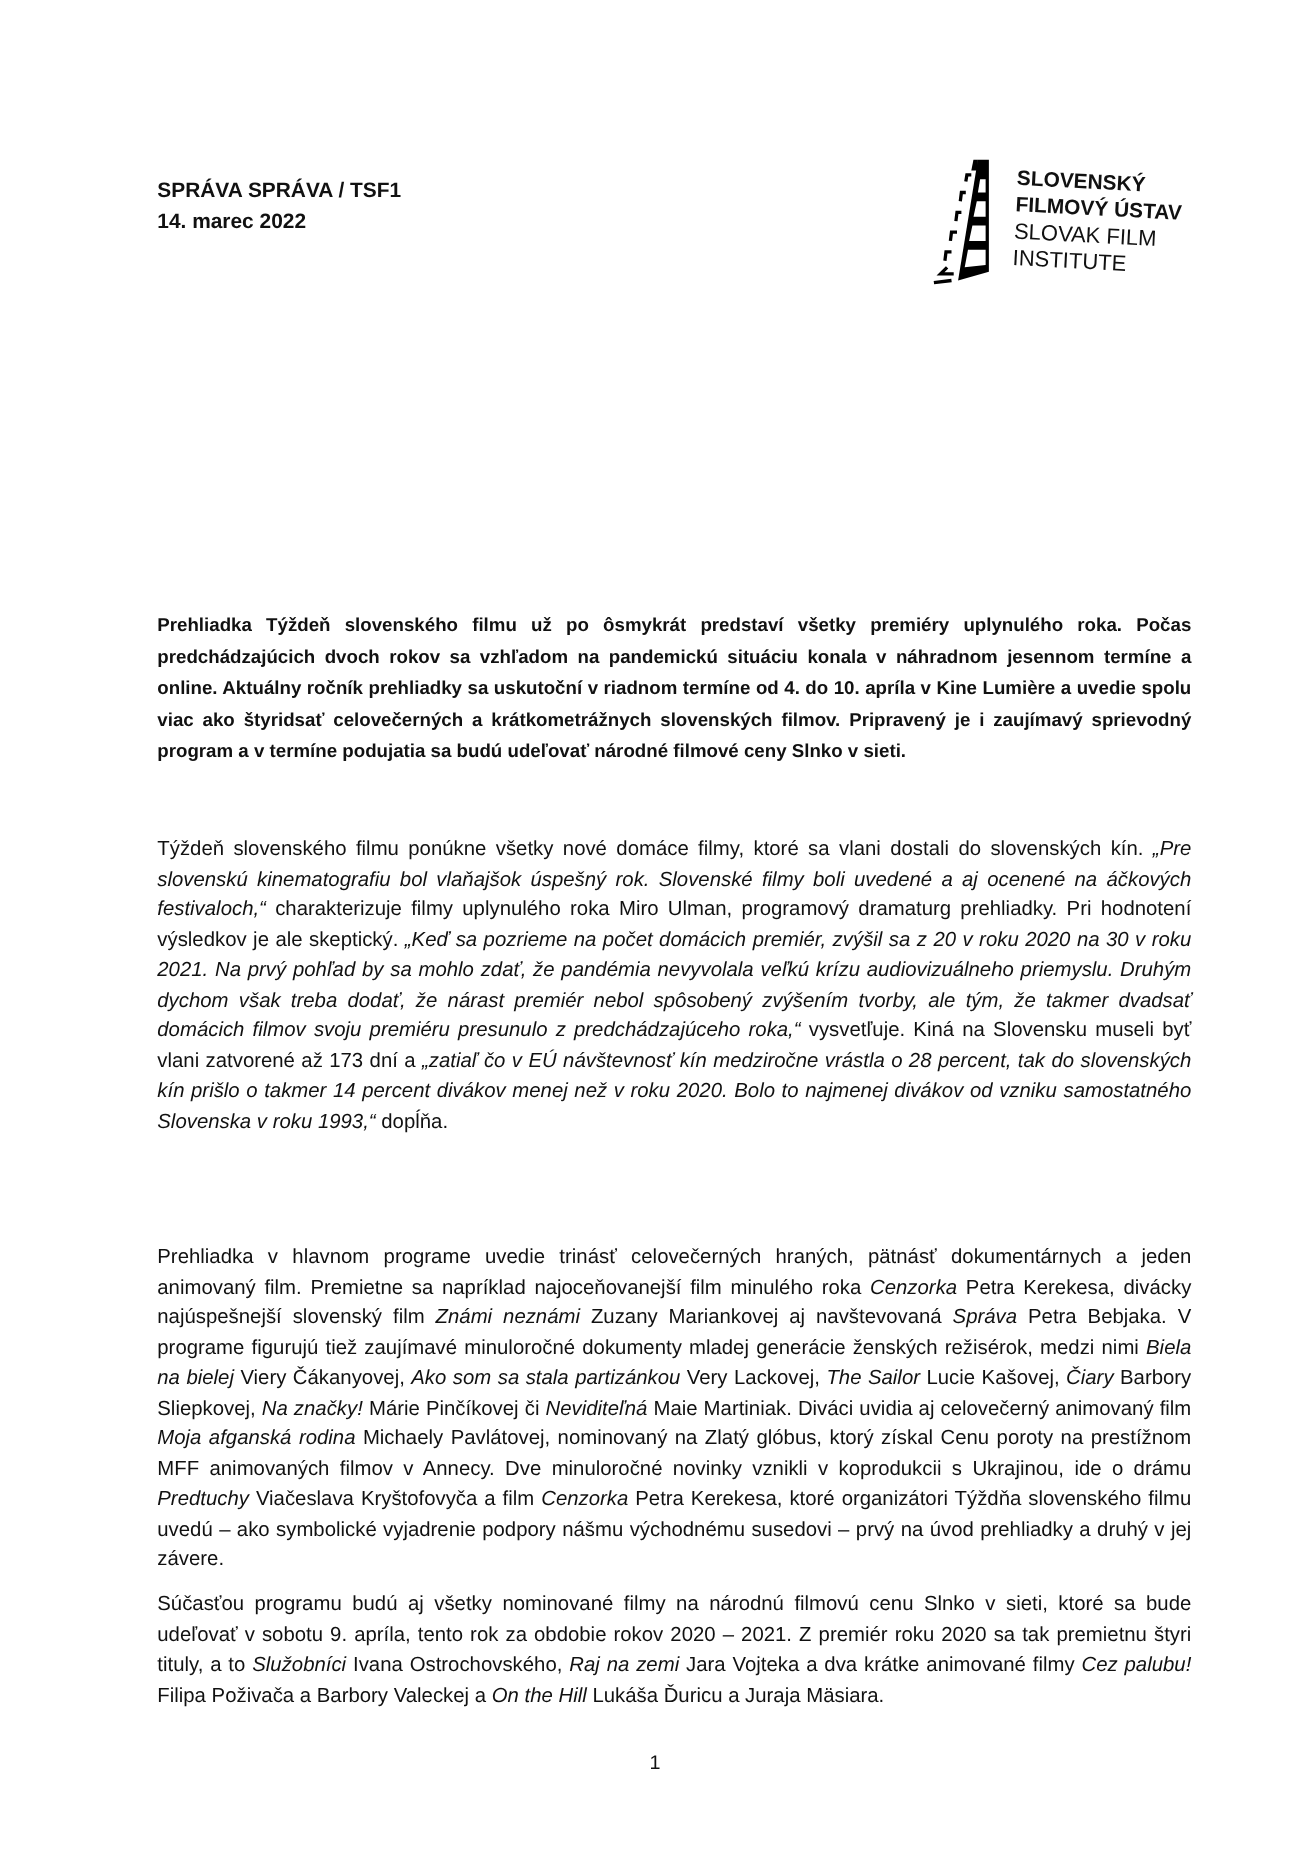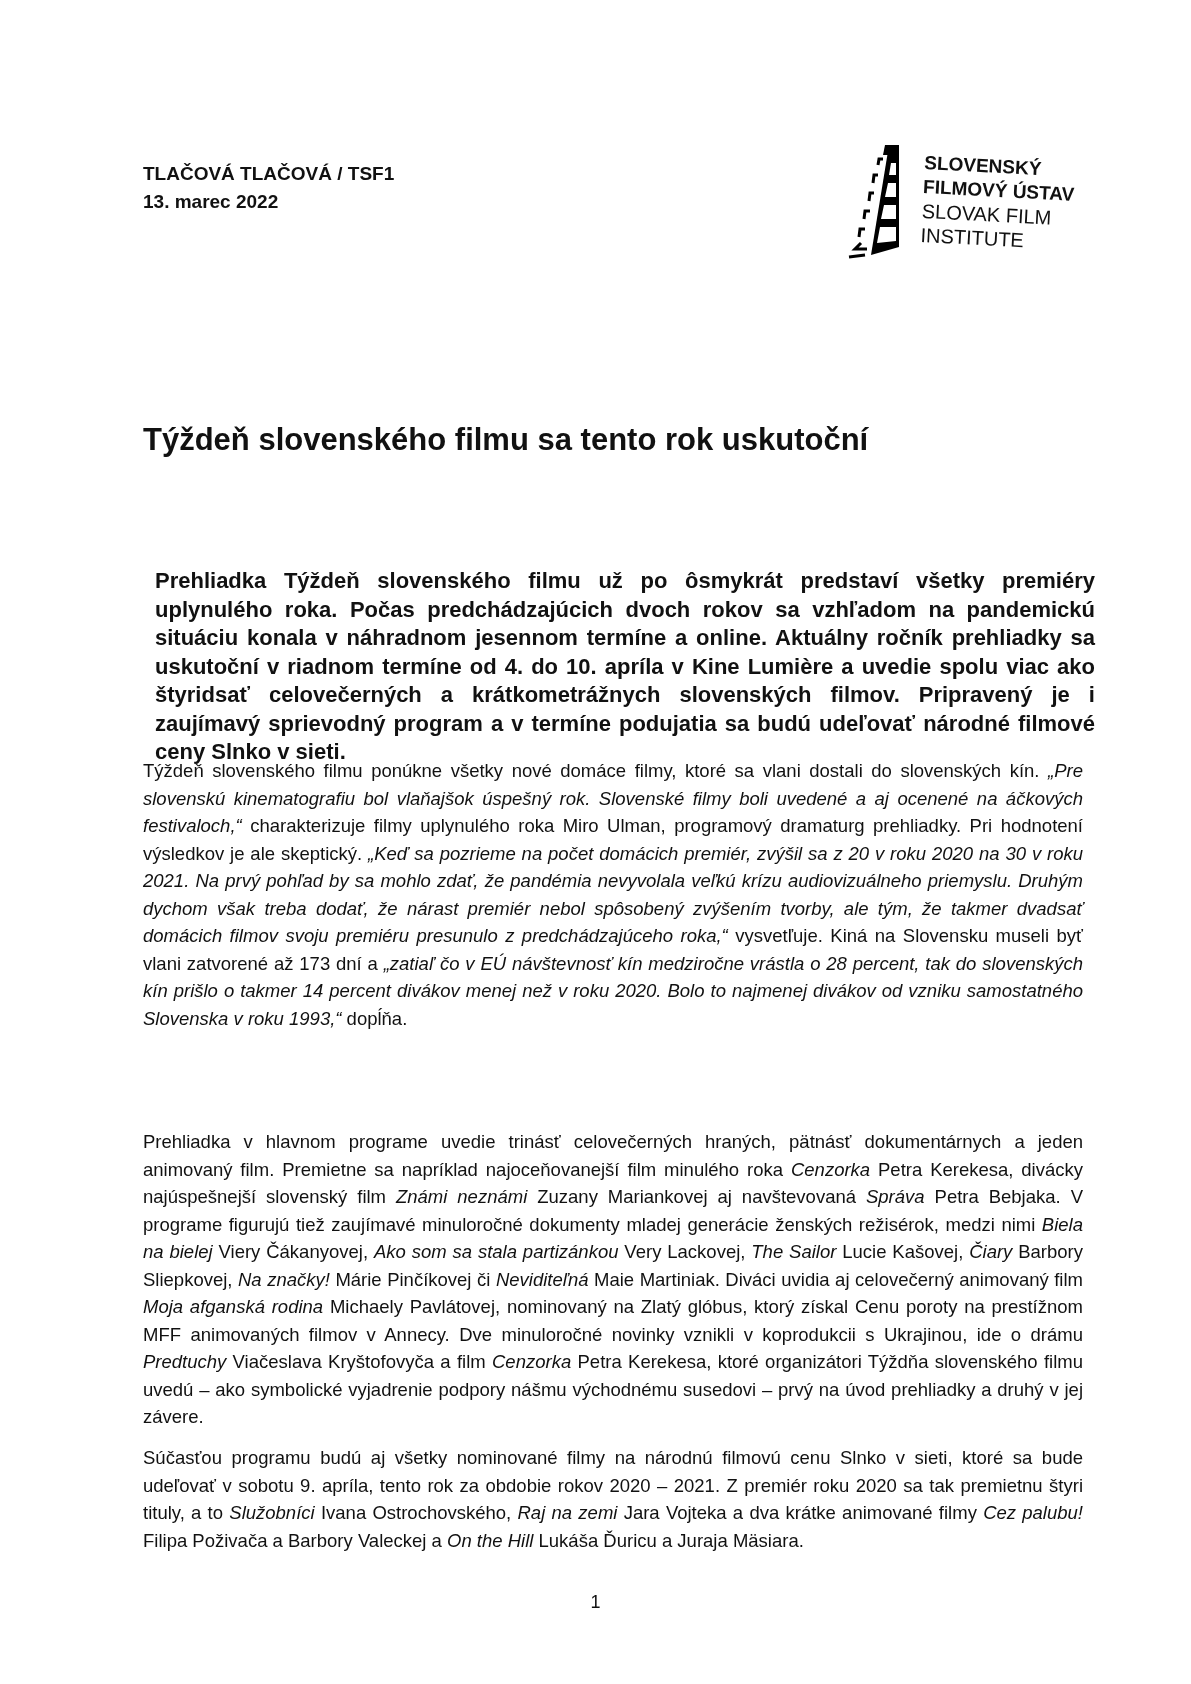--- a/index.html
+++ b/index.html
@@ -6,36 +6,36 @@
   body { width: 1191px; height: 1684px; position: relative; overflow: hidden;
          font-family: "Liberation Sans", "DejaVu Sans", sans-serif; color: #111; }
   .header { position: absolute; left: 143px; top: 160px; font-weight: bold; font-size: 19px; line-height: 28px; }
   .logo { position: absolute; left: 845px; top: 145px; width: 240px; height: 125px; }
   .logo-text { position: absolute; left: 80px; top: 6px; transform: rotate(3deg); transform-origin: left top; }
   .logo-line { display: block; font-size: 19px; line-height: 24px; white-space: nowrap; }
   .logo-line.b { font-weight: bold; }
   .logo-line.r { font-weight: normal; font-size: 20px; }
   .title { position: absolute; left: 143px; top: 420px; width: 960px; margin: 0;
            font-size: 31px; line-height: 40px; font-weight: bold; }
-  .lead { position: absolute; left: 143px; top: 555px; width: 940px; margin: 12px;
-          font-size: 22px; line-height: 28.5px; font-weight: bold; text-align: justify; }
+  .lead { position: absolute; left: 143px; top: 555px; width: 940px; margin: 0;
+          font-size: 17px; line-height: 28.5px; font-weight: bold; text-align: justify; }
   .body-p { position: absolute; left: 143px; width: 940px; margin: 0;
             font-size: 18.5px; line-height: 27.5px; text-align: justify; }
   .p1 { top: 757px; }
   .p2 { top: 1128px; }
   .p3 { top: 1444px; }
   .page-num { position: absolute; left: 0; width: 1191px; top: 1592px; text-align: center; font-size: 18px; }
   i { font-style: italic; }
 </style>
 </head>
 <body>
 
 <div class="header">
-  <div>TLAČOVÁ TLAČOVÁ / TSF1</div>
-  <div>13. marec 2022</div>
+  <div>SPRÁVA SPRÁVA / TSF1</div>
+  <div>14. marec 2022</div>
 </div>
 
 <div class="logo">
   <svg width="80" height="125" viewBox="0 0 80 125" style="position:absolute;left:0;top:0">
 
     <polygon points="44,0 54,0 54,102 26,110" fill="#000"></polygon>
     <polygon points="46,18 51,18 51,30 44,30" fill="#fff"></polygon>
     <polygon points="43,38 51,38 51,52 40,52" fill="#fff"></polygon>
     <polygon points="39,60 51,60 51,74 36,74" fill="#fff"></polygon>
     <polygon points="35,82 51,82 51,96 32,98" fill="#fff"></polygon>
@@ -51,21 +51,21 @@
   </svg>
   <div class="logo-text">
     <span class="logo-line b">SLOVENSKÝ</span>
     <span class="logo-line b">FILMOVÝ ÚSTAV</span>
     <span class="logo-line r">SLOVAK FILM</span>
     <span class="logo-line r">INSTITUTE</span>
   </div>
 </div>
 
 <h1 class="title">
-  <span>Týždeň slovenského filmu sa tento rok uskutoční</span><br>
+  <br>
 </h1>
 
 <p class="lead">Prehliadka Týždeň slovenského filmu už po ôsmykrát predstaví všetky premiéry uplynulého roka. Počas predchádzajúcich dvoch rokov sa vzhľadom na pandemickú situáciu konala v náhradnom jesennom termíne a online. Aktuálny ročník prehliadky sa uskutoční v riadnom termíne od 4. do 10. apríla v Kine Lumière a uvedie spolu viac ako štyridsať celovečerných a krátkometrážnych slovenských filmov. Pripravený je i zaujímavý sprievodný program a v termíne podujatia sa budú udeľovať národné filmové ceny Slnko v sieti.</p>
 
 <p class="body-p p1"><span>Týždeň slovenského filmu ponúkne všetky nové domáce filmy, ktoré sa vlani dostali do slovenských kín. </span><i>„Pre slovenskú kinematografiu bol vlaňajšok úspešný rok. Slovenské filmy boli uvedené a aj ocenené na áčkových festivaloch,“</i><span> charakterizuje filmy uplynulého roka Miro Ulman, programový dramaturg prehliadky. Pri hodnotení výsledkov je ale skeptický. </span><i>„Keď sa pozrieme na počet domácich premiér, zvýšil sa z 20 v roku 2020 na 30 v roku 2021. Na prvý pohľad by sa mohlo zdať, že pandémia nevyvolala veľkú krízu audiovizuálneho priemyslu. Druhým dychom však treba dodať, že nárast premiér nebol spôsobený zvýšením tvorby, ale tým, že takmer dvadsať domácich filmov svoju premiéru presunulo z predchádzajúceho roka,“</i><span> vysvetľuje. Kiná na Slovensku museli byť vlani zatvorené až 173 dní a </span><i>„zatiaľ čo v EÚ návštevnosť kín medziročne vrástla o 28 percent, tak do slovenských kín prišlo o takmer 14 percent divákov menej než v roku 2020. Bolo to najmenej divákov od vzniku samostatného Slovenska v roku 1993,“</i><span> dopĺňa.</span></p>
 <p class="body-p p2"><span>Prehliadka v hlavnom programe uvedie trinásť celovečerných hraných, pätnásť dokumentárnych a jeden animovaný film. Premietne sa napríklad najoceňovanejší film minulého roka </span><i>Cenzorka</i><span> Petra Kerekesa, divácky najúspešnejší slovenský film </span><i>Známi neznámi</i><span> Zuzany Mariankovej aj navštevovaná </span><i>Správa</i><span> Petra Bebjaka. V programe figurujú tiež zaujímavé minuloročné dokumenty mladej generácie ženských režisérok, medzi nimi </span><i>Biela na bielej</i><span> Viery Čákanyovej, </span><i>Ako som sa stala partizánkou</i><span> Very Lackovej, </span><i>The Sailor</i><span> Lucie Kašovej, </span><i>Čiary</i><span> Barbory Sliepkovej, </span><i>Na značky!</i><span> Márie Pinčíkovej či </span><i>Neviditeľná</i><span> Maie Martiniak. Diváci uvidia aj celovečerný animovaný film </span><i>Moja afganská rodina</i><span> Michaely Pavlátovej, nominovaný na Zlatý glóbus, ktorý získal Cenu poroty na prestížnom MFF animovaných filmov v Annecy. Dve minuloročné novinky vznikli v koprodukcii s Ukrajinou, ide o drámu </span><i>Predtuchy</i><span> Viačeslava Kryštofovyča a film </span><i>Cenzorka</i><span> Petra Kerekesa, ktoré organizátori Týždňa slovenského filmu uvedú – ako symbolické vyjadrenie podpory nášmu východnému susedovi – prvý na úvod prehliadky a druhý v jej závere.</span></p>
 <p class="body-p p3"><span>Súčasťou programu budú aj všetky nominované filmy na národnú filmovú cenu Slnko v sieti, ktoré sa bude udeľovať v sobotu 9. apríla, tento rok za obdobie rokov 2020 – 2021. Z premiér roku 2020 sa tak premietnu štyri tituly, a to </span><i>Služobníci</i><span> Ivana Ostrochovského, </span><i>Raj na zemi</i><span> Jara Vojteka a dva krátke animované filmy </span><i>Cez palubu!</i><span> Filipa Poživača a Barbory Valeckej a </span><i>On the Hill</i><span> Lukáša Ďuricu a Juraja Mäsiara.</span></p>
 
 <div class="page-num">1</div>
 

